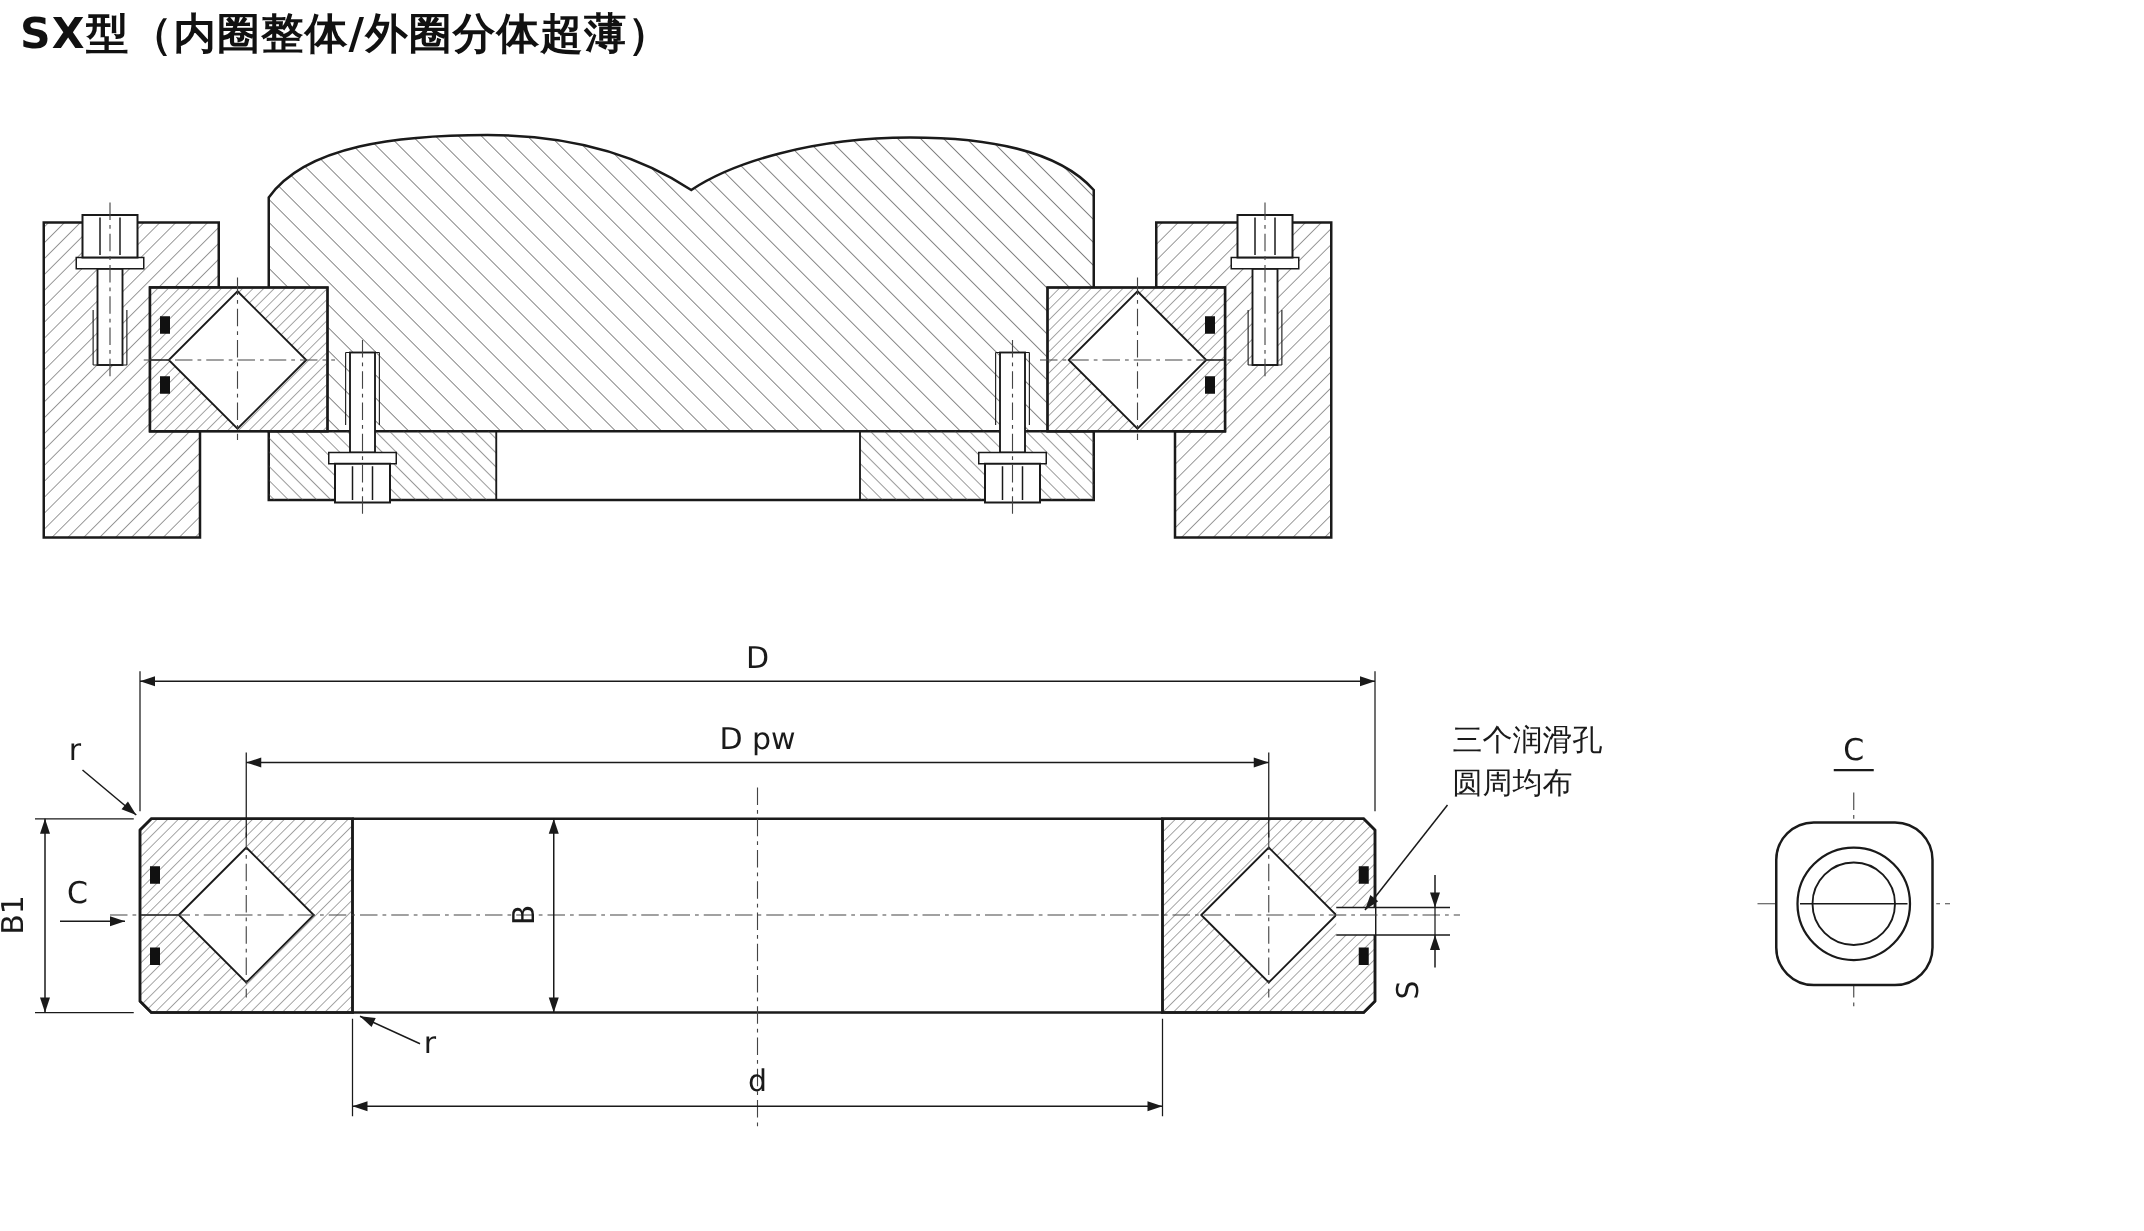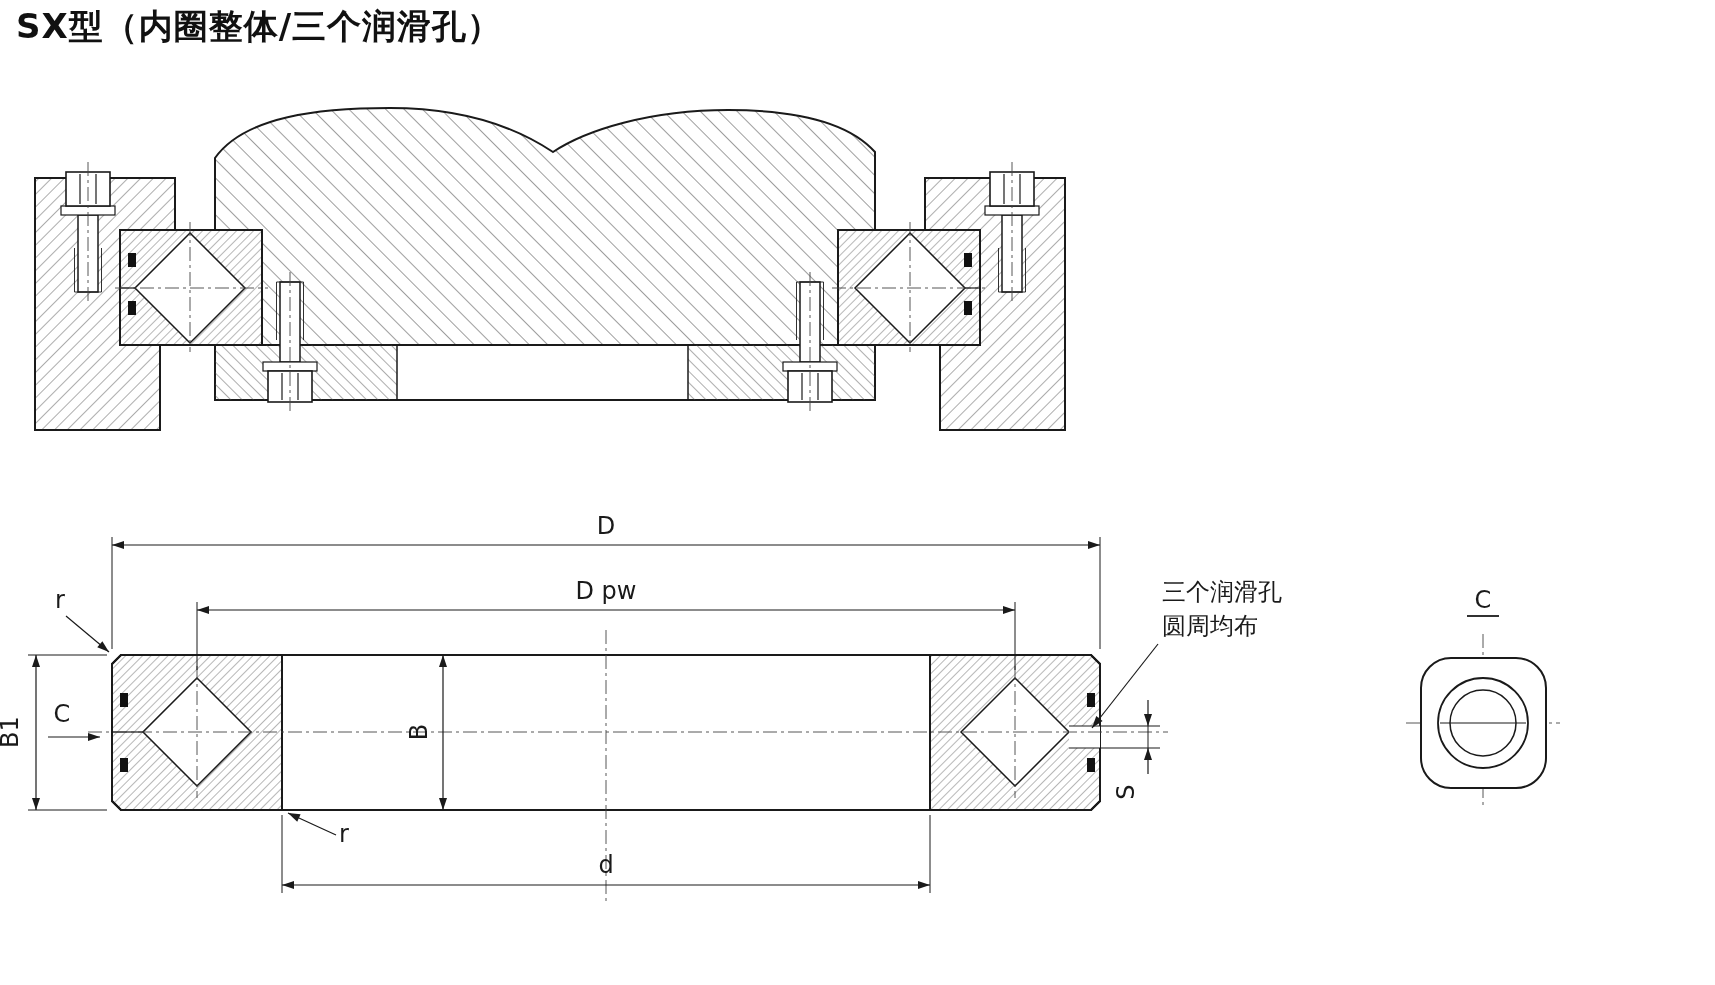--- a/index.html
+++ b/index.html
@@ -10,21 +10,21 @@
   .drawing{position:absolute;left:0;top:0;}
   text{font-family:"DejaVu Sans","Liberation Sans",sans-serif;fill:#1a1a1a;}
   .dim{font-size:24px;}
   .note{font-size:24px;}
 </style>
 </head>
 <body>
 
 <div class="page">
 
-  <div class="title">SX型（内圈整体/三个润滑孔）</div>
+  <div class="title">SX型（内圈整体/外圈分体超薄）</div>
 
   <svg class="drawing" width="1715" height="985" viewBox="0 0 1715 985" xmlns="http://www.w3.org/2000/svg">
 
     <defs>
       <marker id="ae" markerWidth="14" markerHeight="10" refX="13" refY="5" orient="auto" markerUnits="userSpaceOnUse">
         <path d="M1,1 L13,5 L1,9 Z" fill="#1a1a1a"></path>
       </marker>
       <marker id="as" markerWidth="14" markerHeight="10" refX="1" refY="5" orient="auto" markerUnits="userSpaceOnUse">
         <path d="M13,1 L1,5 L13,9 Z" fill="#1a1a1a"></path>
       </marker>

